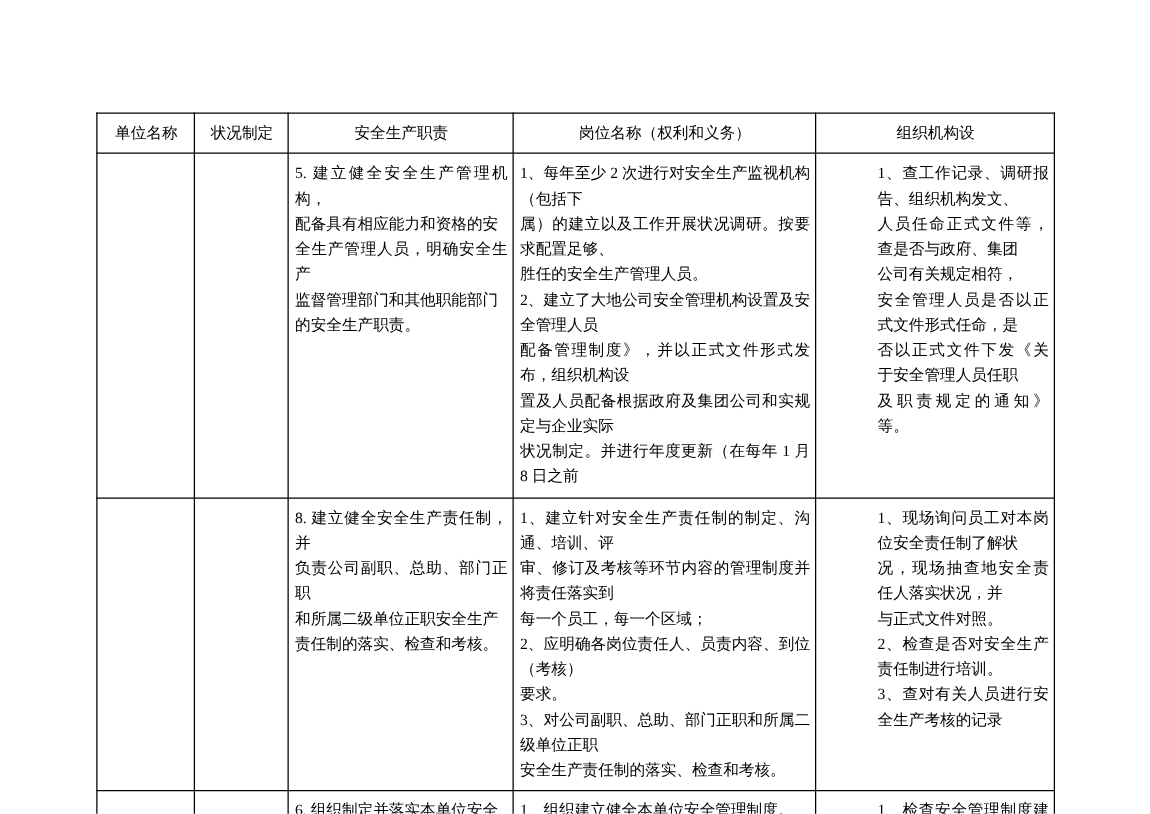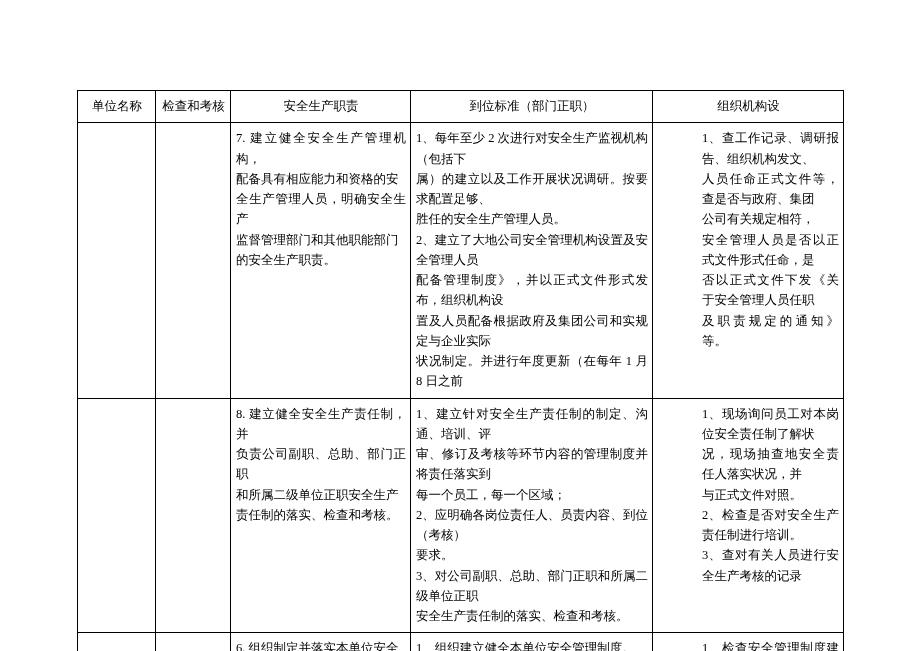--- a/index.html
+++ b/index.html
@@ -67,36 +67,36 @@
     <colgroup>
       <col class="c1">
         <col class="c2">
         <col class="c3">
         <col class="c4">
         <col class="c5">
     </colgroup>
     <thead>
       <tr>
         <th>单位名称</th>
-        <th>检查和考核</th>
+        <th>状况制定</th>
         <th>安全生产职责</th>
-        <th>到位标准（部门正职）</th>
+        <th>岗位名称（权利和义务）</th>
         <th>组织机构设</th>
       </tr>
     </thead>
     <tbody>
       <tr>
         <td class="col1 empty-cell">
             <span class="cell-text"></span>
           </td>
         <td class="col2 empty-cell">
             <span class="cell-text"></span>
           </td>
         <td class="col3">
-            <span class="cell-text">7. 建立健全安全生产管理机构，
+            <span class="cell-text">5. 建立健全安全生产管理机构，
 配备具有相应能力和资格的安
 全生产管理人员，明确安全生产
 监督管理部门和其他职能部门
 的安全生产职责。</span>
           </td>
         <td class="col4">
             <span class="cell-text">1、每年至少 2 次进行对安全生产监视机构（包括下
 属）的建立以及工作开展状况调研。按要求配置足够、
 胜任的安全生产管理人员。
 2、建立了大地公司安全管理机构设置及安全管理人员

